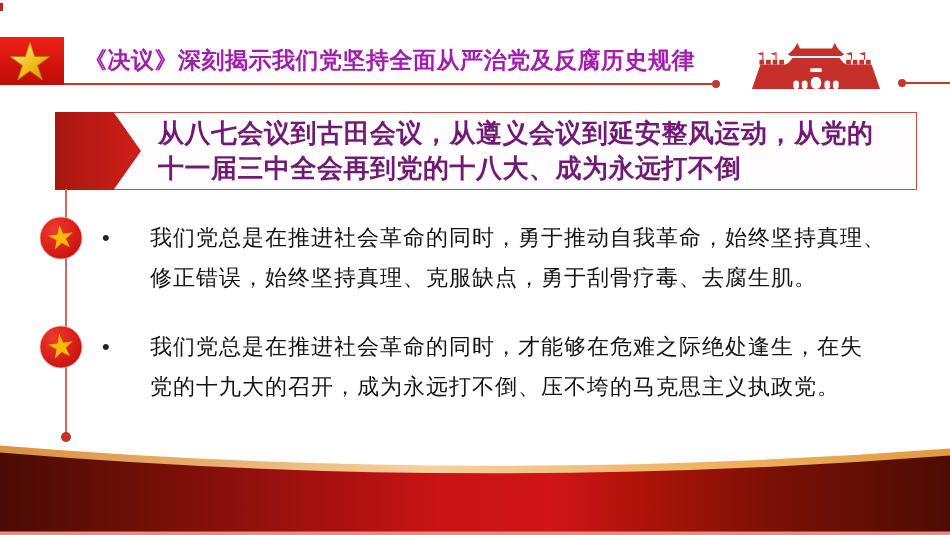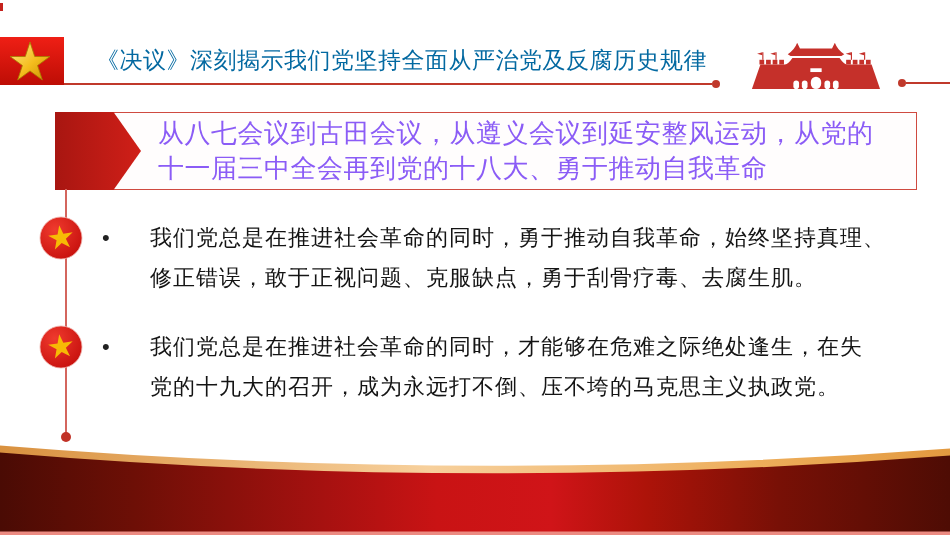--- a/index.html
+++ b/index.html
@@ -6,42 +6,42 @@
   .slide{
     position:relative;width:950px;height:535px;overflow:hidden;background:#ffffff;
     font-family:"Liberation Sans","DejaVu Sans",sans-serif;
   }
   .abs{position:absolute;}
 
   
   .corner-sliver{left:0;top:3px;width:3px;height:8px;background:#c5211c;}
   .header-badge{left:0;top:37px;width:64px;height:48px;}
   .page-title{
-    left:96px;top:47px;font-size:23px;font-weight:normal;color:#0369a1;
+    left:84px;top:47px;font-size:23px;font-weight:bold;color:#a21caf;
     letter-spacing:.5px;white-space:nowrap;line-height:26px;
   }
   .rule-left{left:64px;top:83px;width:648px;height:2px;background:#c0392b;}
   .dot{width:8px;height:8px;border-radius:50%;background:#c0392b;}
   .dot-left{left:712px;top:80px;}
   .dot-right{left:898px;top:79px;}
   .rule-right{left:906px;top:82px;width:44px;height:2px;background:#c0392b;}
   .gate-icon{left:740px;top:40px;width:152px;height:49px;}
 
   
   .banner{
     left:55px;top:112px;width:862px;height:78px;background:#fffdfd;
     border:1px solid #cf4a40;box-sizing:border-box;
   }
   .banner-arrow{
     left:-1px;top:-1px;width:86px;height:78px;
     background:linear-gradient(90deg,#a81611,#d01f18);
     clip-path:polygon(0 0,68% 0,100% 50%,68% 100%,0 100%);
   }
   .banner-text{
-    left:102px;top:3px;font-size:26px;font-weight:normal;color:#8b5cf6;
+    left:102px;top:3px;font-size:26px;font-weight:bold;color:#701a75;
     line-height:35px;letter-spacing:.5px;white-space:nowrap;
   }
 
   
   .timeline-line{left:65px;top:189px;width:2px;height:244px;background:#d4665e;}
   .timeline-end-dot{left:61px;top:432px;width:10px;height:10px;border-radius:50%;background:#c13227;}
   .star-circle{width:44px;height:44px;}
   .star-circle-1{left:39px;top:216px;}
   .star-circle-2{left:39px;top:325px;}
   .bullet-marker{
@@ -124,21 +124,21 @@
     </svg>
   </div>
 
   <div class="abs dot dot-right"></div>
   <div class="abs rule-right"></div>
 
   <div class="abs banner">
     <div class="abs banner-arrow"></div>
     <div class="abs banner-text">
       <div>从八七会议到古田会议，从遵义会议到延安整风运动，从党的</div>
-      <div>十一届三中全会再到党的十八大、勇于推动自我革命</div>
+      <div>十一届三中全会再到党的十八大、成为永远打不倒</div>
     </div>
   </div>
 
   <div class="abs timeline-line"></div>
   <div class="abs timeline-end-dot"></div>
 
   <div class="abs star-circle star-circle-1">
     <svg width="44" height="44" viewBox="0 0 44 44">
       <defs>
         <radialGradient id="rc1" cx="0.35" cy="0.3" r="0.8">
@@ -146,21 +146,21 @@
             <stop offset="1" stop-color="#c60f0c"></stop>
         </radialGradient>
       </defs>
       <circle cx="22" cy="22" r="21" fill="url(#rc1)" stroke="#f0b4ad" stroke-width="0.8"></circle>
       <polygon transform="translate(22,22) scale(0.26) rotate(-8)" points="0,-50 11.2,-15.4 47.6,-15.5 18.1,5.9 29.4,40.5 0,19 -29.4,40.5 -18.1,5.9 -47.6,-15.5 -11.2,-15.4" fill="#f7ba05"></polygon>
     </svg>
   </div>
   <div class="abs bullet-marker bullet-marker-1">•</div>
   <div class="abs bullet-lines bullet-lines-1">
     <div>我们党总是在推进社会革命的同时，勇于推动自我革命，始终坚持真理、</div>
-    <div>修正错误，敢于正视问题、克服缺点，勇于刮骨疗毒、去腐生肌。</div>
+    <div>修正错误，始终坚持真理、克服缺点，勇于刮骨疗毒、去腐生肌。</div>
   </div>
 
   <div class="abs star-circle star-circle-2">
     <svg width="44" height="44" viewBox="0 0 44 44">
       <defs>
         <radialGradient id="rc2" cx="0.35" cy="0.3" r="0.8">
           <stop offset="0" stop-color="#ef3a2e"></stop>
             <stop offset="1" stop-color="#c60f0c"></stop>
         </radialGradient>
       </defs>

